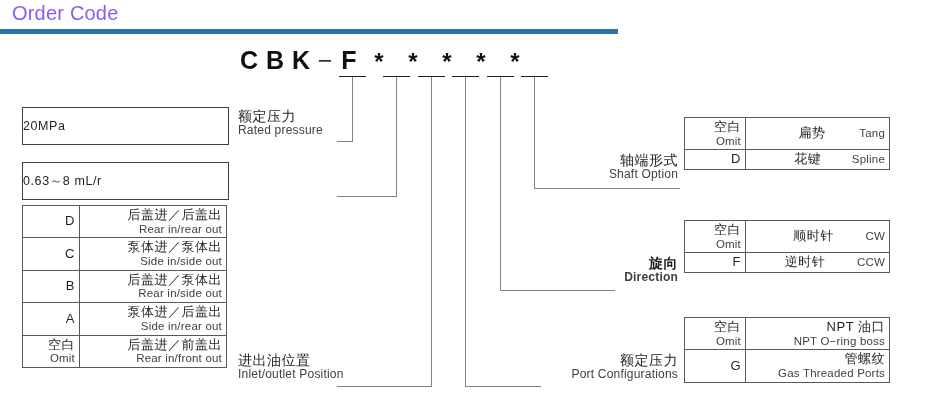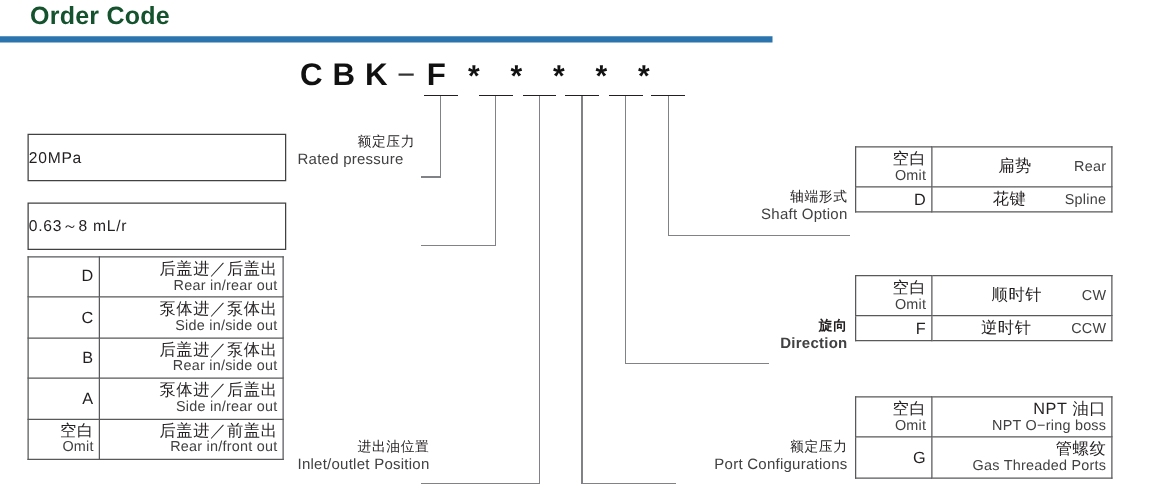--- a/index.html
+++ b/index.html
@@ -16,25 +16,25 @@
   }
   #root {
     position: relative;
     width: 928px;
     height: 400px;
   }
 
   
   .page-title {
     position: absolute;
-    left: 24px;
+    left: 12px;
     top: 2px;
     font-size: 20px;
-    font-weight: 700;
-    color: #14532d;
+    font-weight: 400;
+    color: #8b5cf6;
     letter-spacing: 0.2px;
     white-space: nowrap;
   }
   .header-rule {
     position: absolute;
     left: 0px;
     top: 29px;
     width: 618px;
     height: 5px;
     background: #2b74ae;
@@ -128,21 +128,21 @@
     color: #231f20;
     letter-spacing: 0.6px;
   }
 
   
   .caption {
     position: absolute;
     line-height: 1.15;
     white-space: nowrap;
   }
-  .caption .cn { font-size: 11px; margin-left: 48px; }
+  .caption .cn { font-size: 14px; }
   .caption .en { font-size: 12px; }
   .caption.right-align { text-align: right; }
 </style>
 </head>
 <body>
 
 <div id="root">
 
   <div class="page-title">Order Code</div>
   <div class="header-rule"></div>
@@ -252,21 +252,21 @@
   <table class="tbl" style="left:684px; top:117px; width:206px;">
     <tbody>
       <tr>
         <td style="width:52px;">
           <span class="cn">空白</span>
           <span class="en">Omit</span>
         </td>
         <td class="inline-row">
           <span class="cn">扁势</span>
           <span style="display:inline-block;width:8px;"></span>
-          <span class="en">Rear</span>
+          <span class="en">Tang</span>
         </td>
       </tr>
       <tr>
         <td>
           <span class="cn">D</span>
         </td>
         <td class="inline-row">
           <span class="cn">花键</span>
           <span style="display:inline-block;width:5px;"></span>
           <span class="en">Spline</span>

